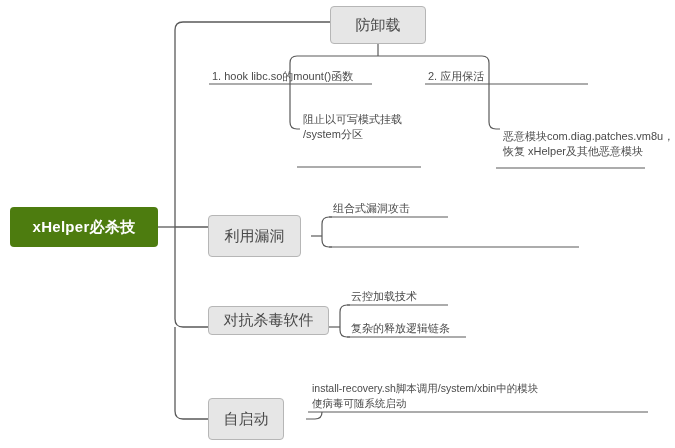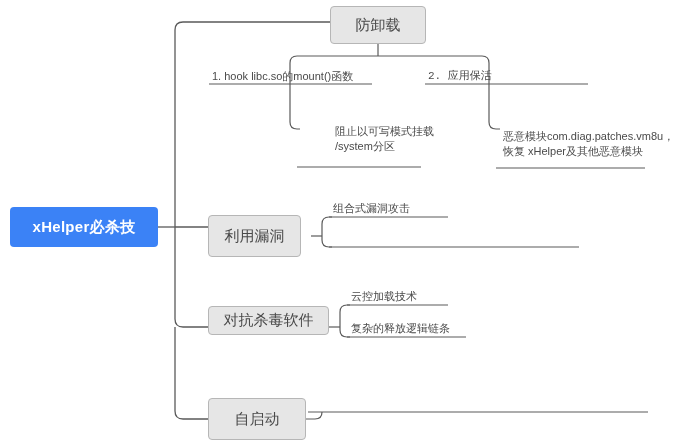--- a/index.html
+++ b/index.html
@@ -26,21 +26,21 @@
   .node {
     position: absolute;
     box-sizing: border-box;
     display: flex;
     align-items: center;
     justify-content: center;
     border-radius: 4px;
     white-space: nowrap;
   }
   .node-root {
-    background: #3b82f6;
+    background: #4d7c0f;
     color: #ffffff;
     font-size: 15px;
     font-weight: bold;
     letter-spacing: 0.3px;
   }
   .node-branch {
     background: #E6E6E6;
     border: 1px solid #B6B6B6;
     color: #4A4A4A;
     font-size: 15px;
@@ -115,35 +115,37 @@
   </div>
 
   <div class="node node-branch" style="left:208px; top:215px; width:93px; height:42px;">
     <span>利用漏洞</span>
   </div>
 
   <div class="node node-branch" style="left:208px; top:306px; width:121px; height:29px;">
     <span>对抗杀毒软件</span>
   </div>
 
-  <div class="node node-branch" style="left:208px; top:398px; width:98px; height:42px;">
+  <div class="node node-branch" style="left:208px; top:398px; width:76px; height:42px;">
     <span>自启动</span>
   </div>
 
   <div class="leaf" style="left:212px; top:69px;">1. hook libc.so的mount()函数</div>
 
-  <div class="leaf" style="left:303px; top:124px;margin-left:32px;">阻止以可写模式挂载
+  <div class="leaf" style="left:303px; top:112px;">阻止以可写模式挂载
 /system分区</div>
 
-  <div class="leaf" style="left:428px; top:69px;font-family:Liberation Mono, monospace;">2. 应用保活</div>
+  <div class="leaf" style="left:428px; top:69px;">2. 应用保活</div>
 
   <div class="leaf" style="left:503px; top:129px;">恶意模块com.diag.patches.vm8u，
 恢复 xHelper及其他恶意模块</div>
 
   <div class="leaf" style="left:333px; top:201px;">组合式漏洞攻击</div>
 
 
   <div class="leaf" style="left:351px; top:289px;">云控加载技术</div>
 
   <div class="leaf" style="left:351px; top:321px;">复杂的释放逻辑链条</div>
 
+  <div class="leaf leaf-sm" style="left:312px; top:381px;">install-recovery.sh脚本调用/system/xbin中的模块
+使病毒可随系统启动</div>
 
 </div>
 
 </body></html>

